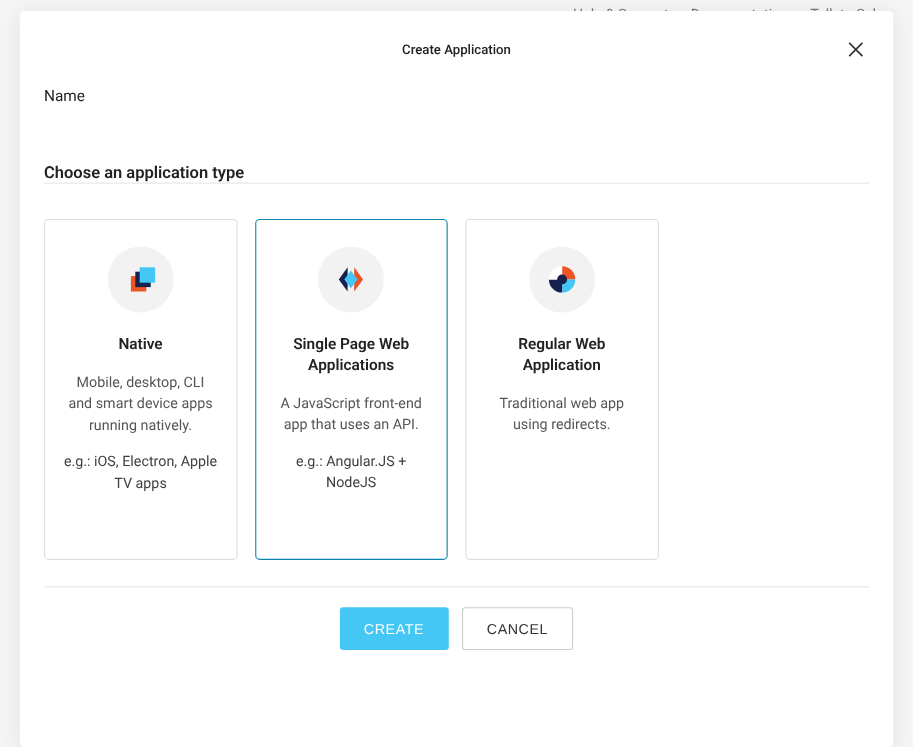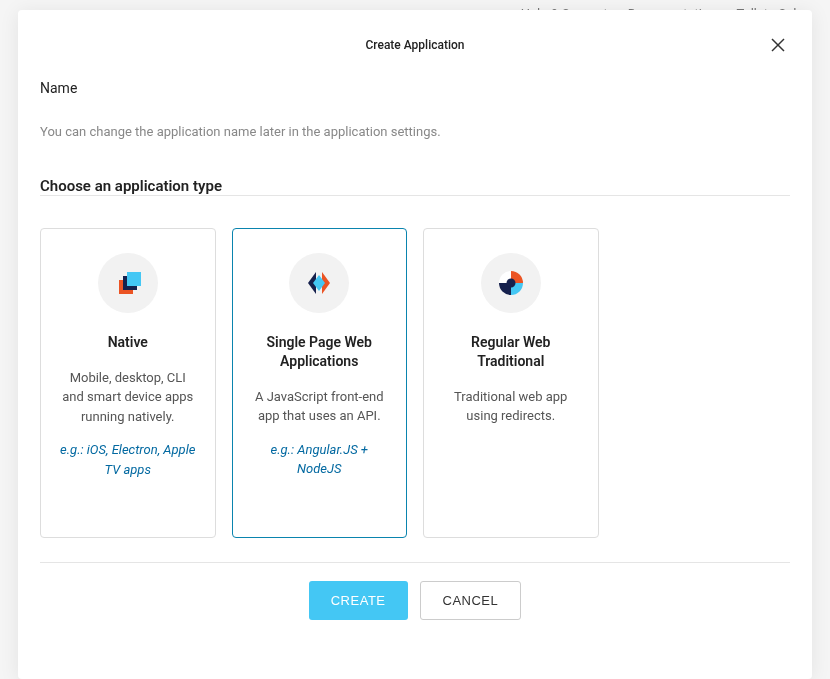--- a/index.html
+++ b/index.html
@@ -123,23 +123,22 @@
       line-height: 1.35;
     }
     .card-desc {
       font-size: 13px;
       color: #555;
       line-height: 1.5;
       margin-bottom: 14px;
     }
     .card-eg {
       font-size: 13px;
-      color: #0369a1;
+      color: #404040;
       line-height: 1.5;
-      font-style: italic;
     }
     .footer {
       border-top: 1px solid #e5e5e5;
       margin-top: 24px;
       padding-top: 18px;
       display: flex;
       justify-content: center;
       gap: 12px;
     }
     .btn {
@@ -175,21 +174,20 @@
     <div class="modal-title">Create Application</div>
     <button class="close-btn">
       <svg width="16" height="16" viewBox="0 0 16 16" fill="none" stroke="currentColor" stroke-width="1.5">
         <line x1="2" y1="2" x2="14" y2="14"></line>
         <line x1="14" y1="2" x2="2" y2="14"></line>
       </svg>
     </button>
   </div>
 
   <label class="field-label">Name</label>
-  <div class="helper-text">You can change the application name later in the application settings.</div>
 
   <div class="section-label">Choose an application type</div>
 
   <div class="type-grid">
 
     <div class="type-card">
       <div class="icon-wrap">
         <svg width="30" height="30" viewBox="0 0 30 30">
           <rect x="6" y="12" width="14" height="14" fill="#eb5424"></rect>
           <rect x="10" y="8" width="14" height="14" fill="#16214d"></rect>
@@ -217,21 +215,21 @@
     <div class="type-card">
       <div class="icon-wrap">
         <svg width="30" height="30" viewBox="0 0 30 30">
           <path d="M15 3 A12 12 0 0 1 27 15 L15 15 Z" fill="#eb5424"></path>
           <path d="M27 15 A12 12 0 0 1 15 27 L15 15 Z" fill="#44c7f4"></path>
           <path d="M15 27 A12 12 0 0 1 3 15 L15 15 Z" fill="#16214d"></path>
           <path d="M3 15 A12 12 0 0 1 15 3 L15 15 Z" fill="#fff"></path>
           <circle cx="15" cy="15" r="4.5" fill="#16214d"></circle>
         </svg>
       </div>
-      <div class="card-title">Regular Web Traditional</div>
+      <div class="card-title">Regular Web Application</div>
       <div class="card-desc">Traditional web app using redirects.</div>
     </div>
 
 
   </div>
 
   <div class="footer">
     <button class="btn btn-primary">CREATE</button>
     <button class="btn btn-secondary">CANCEL</button>
   </div>

